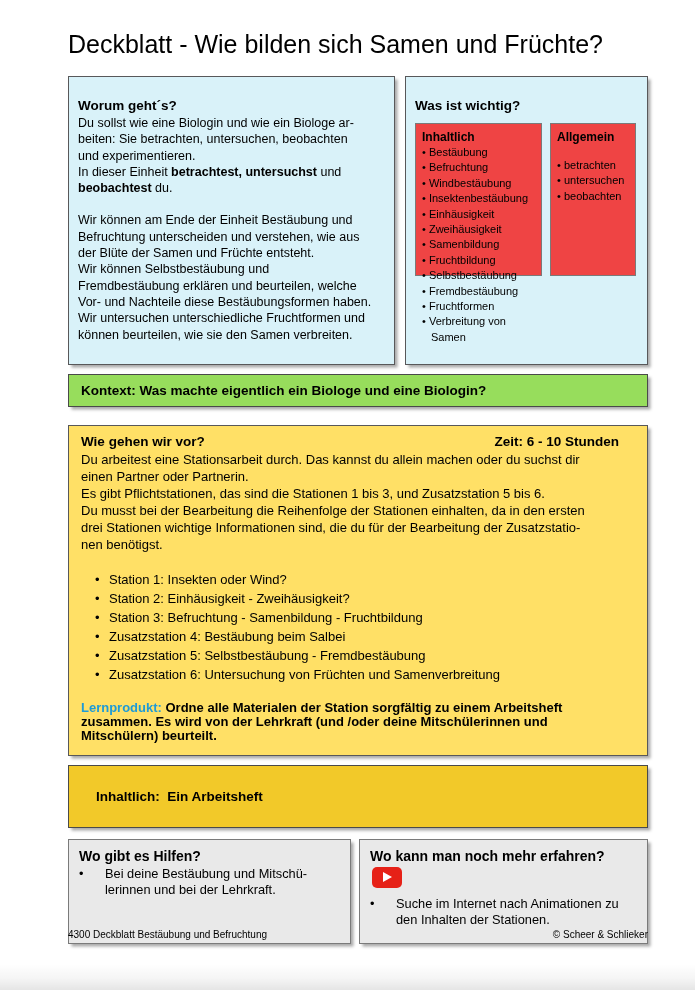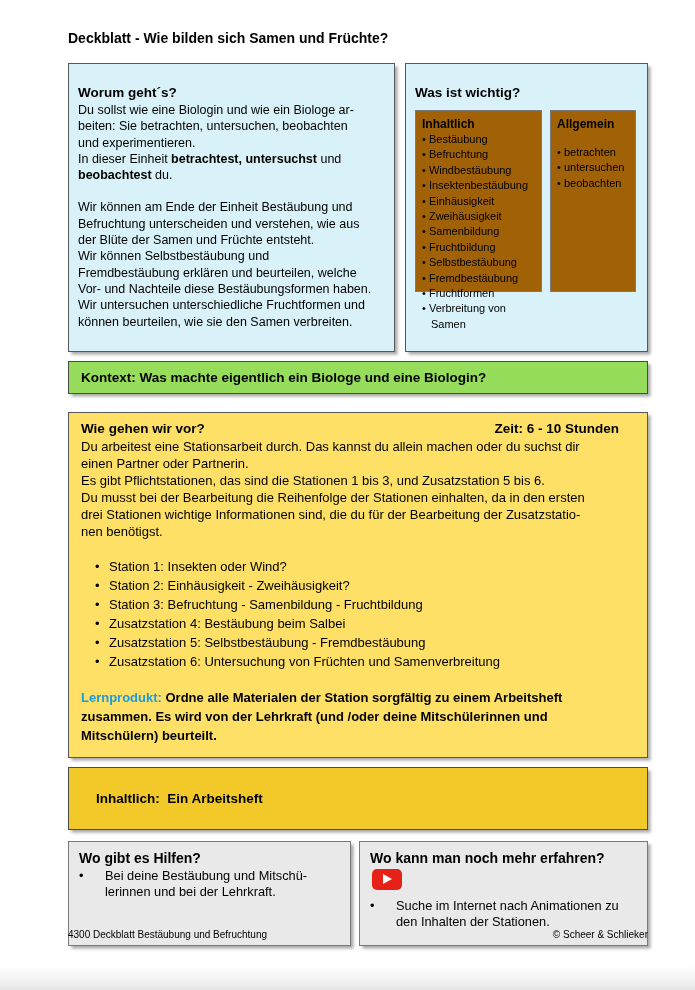--- a/index.html
+++ b/index.html
@@ -2,50 +2,50 @@
 <html><head>
 <meta charset="utf-8">
 <style>
   html,body{margin:0;padding:0;}
   body{
     width:695px;height:990px;position:relative;background:#ffffff;
     font-family:"Liberation Sans","DejaVu Sans",sans-serif;color:#000;
     overflow:hidden;
   }
   .page{padding:30px 47px 0 68px;}
-  h1{font-size:14px;margin:0 0 17px 0;font-weight:bold;}
+  h1{font-size:25px;margin:0 0 17px 0;font-weight:normal;}
   h2{font-size:13.5px;margin:0 0 2px 0;font-weight:bold;}
   h3{font-size:12px;margin:0 0 1px 0;font-weight:bold;}
   .shadowed{box-shadow:2.5px 2.5px 3px rgba(0,0,0,0.35);}
   .top-row{display:flex;gap:10px;align-items:stretch;}
   .box{border:1px solid #58585a;box-sizing:border-box;}
   .blue{background:#d9f2f9;padding:21px 9px;}
   .worum{flex:0 0 327px;}
   .wichtig{flex:0 0 243px;}
   .pre{white-space:pre-line;margin:0;font-size:12.5px;line-height:16.3px;}
   .gap-top{margin-top:16px !important;}
   .inner-row{display:flex;gap:8px;margin-top:10px;}
-  .inner-box{background:#a16207;border:1px solid #7a7a7a;padding:6px 6px;box-sizing:border-box;height:182px;font-size:11px;}
+  .inner-box{background:#ef4444;border:1px solid #7a7a7a;padding:6px 6px;box-sizing:border-box;height:153px;font-size:11px;}
   .inhaltlich{flex:0 0 127px;}
   .allgemein{flex:0 0 86px;}
   ul{list-style:none;margin:0;padding:0;}
   .mini li{line-height:15.4px;padding-left:9px;text-indent:-9px;}
   .mini li::before{content:"• ";}
   .allgemein ul{margin-top:14px;}
   .bar{border:1px solid #4a4a4a;font-weight:bold;font-size:13.5px;padding:8px 12px;box-sizing:border-box;}
   .green{background:#97dd5c;margin-top:9px;}
   .gold{background:#f2c929;margin-top:9px;white-space:pre;}
   .yellow{background:#ffe066;margin-top:18px;padding:8px 12px;}
   .head-row{display:flex;justify-content:space-between;}
   .head-row .zeit{margin-right:16px;}
   .yellow .pre{font-size:13px;line-height:17px;}
   .stations{margin:17px 0 0 14px;}
   .stations li{font-size:13px;line-height:19px;padding-left:14px;text-indent:-14px;}
   .stations li::before{content:"•";display:inline-block;width:14px;text-indent:0;}
-  .lern{margin:17px 0 4px 0;font-weight:bold;font-size:13px;line-height:19px;white-space:pre-line;}
+  .lern{margin:17px 0 4px 0;font-weight:bold;font-size:13px;line-height:14px;white-space:pre-line;}
   .lp-label{color:#1e9bd7;}
   .bottom-row{display:flex;gap:8px;margin-top:11px;align-items:stretch;}
   .gray{background:#e9e9e9;border:1px solid #7a7a7a;padding:8px 10px;min-height:105px;}
   .hilfen{flex:0 0 283px;}
   .mehr{flex:1;}
   .gray h2{font-size:14px;}
   .bullet-line{font-size:12.8px;line-height:16.5px;padding-left:26px;text-indent:-26px;white-space:pre-line;margin-top:2px;}
   .bullet-line::before{content:"•";display:inline-block;width:26px;text-indent:0;}
   .yt{width:30px;height:21px;background:#e62117;border-radius:5px;position:relative;margin:3px 0 8px 2px;}
   .yt .tri{position:absolute;left:11px;top:5px;width:0;height:0;

